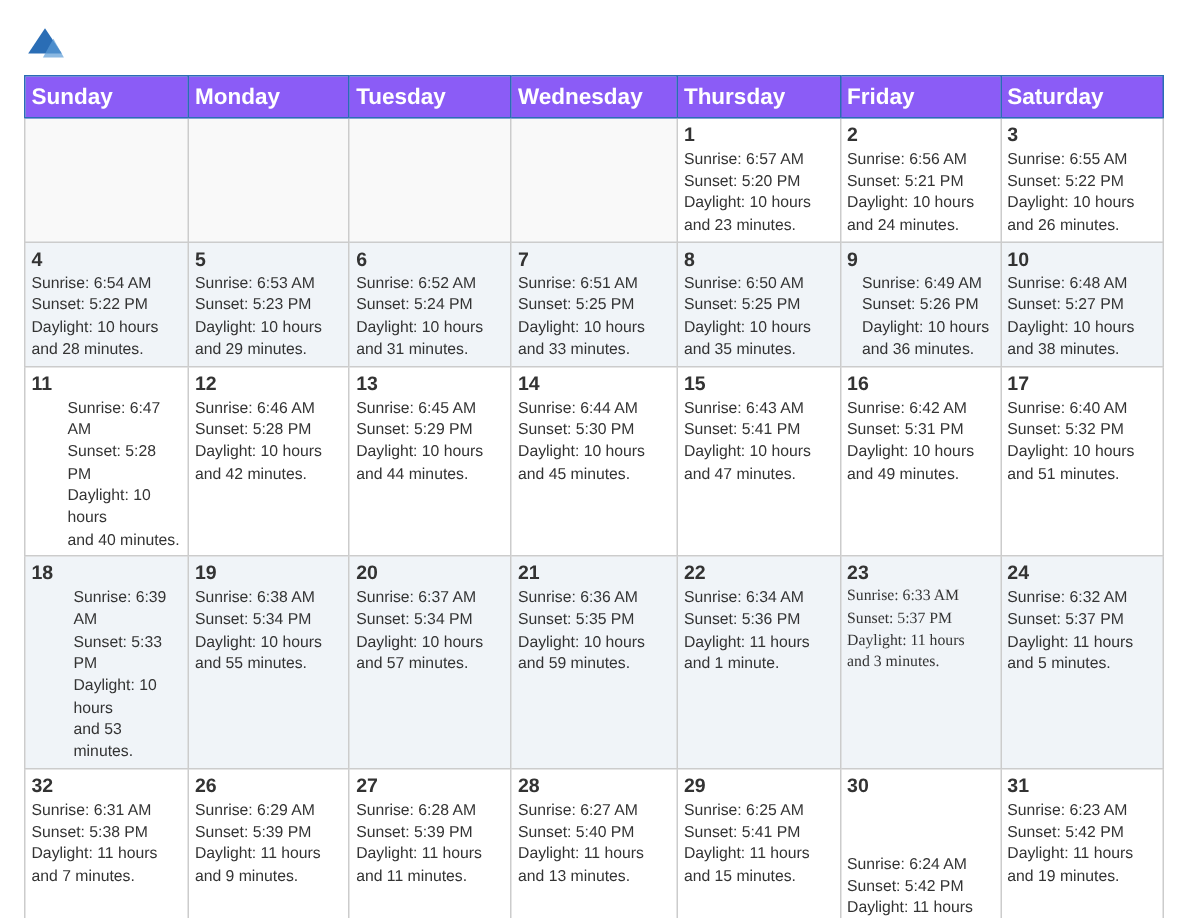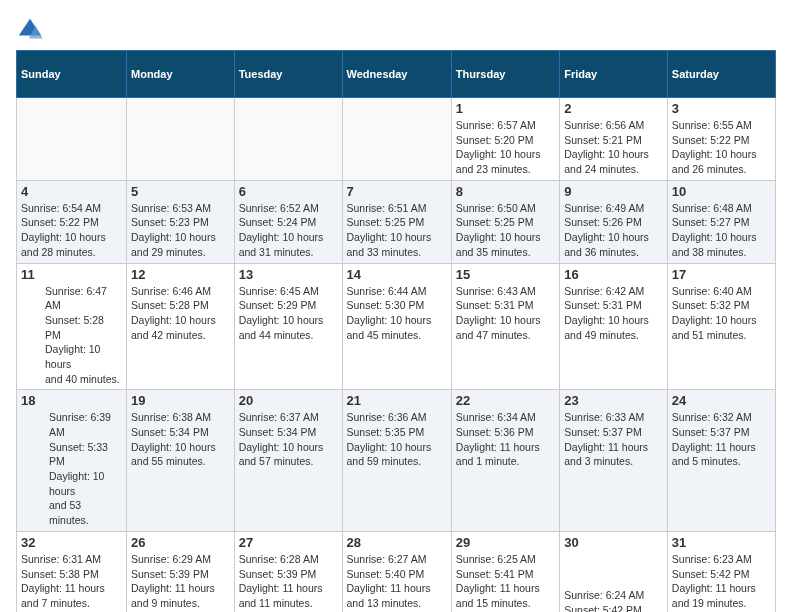--- a/index.html
+++ b/index.html
@@ -58,25 +58,25 @@
       font-size: 15px;
       color: #333;
       font-weight: bold;
     }
     .calendar {
       width: 100%;
       border-collapse: collapse;
       font-size: 11px;
     }
     .calendar th {
-      background: #0c4a6e;
+      background: #8b5cf6;
       color: #fff;
-      padding: 17px 4px;
+      padding: 5px 4px;
       text-align: left;
-      font-size: 11px;
+      font-size: 15px;
       font-weight: bold;
       border: 1px solid #2a6db5;
     }
     .calendar td {
       border: 1px solid #ccc;
       vertical-align: top;
       padding: 3px 4px;
       width: 113px;
       min-height: 70px;
       background: #fff;
@@ -192,21 +192,21 @@
           </td>
           <td>
             <span class="day-num">8</span>
             <div class="day-info" style="white-space: pre-line;">Sunrise: 6:50 AM
 Sunset: 5:25 PM
 Daylight: 10 hours
 and 35 minutes.</div>
           </td>
           <td>
             <span class="day-num">9</span>
-            <div class="day-info" style="white-space: pre-line;">Sunrise: 6:49 AM
+            <div class="day-info" style="white-space: pre-line; margin-left: 10px;">Sunrise: 6:49 AM
 Sunset: 5:26 PM
 Daylight: 10 hours
 and 36 minutes.</div>
           </td>
           <td>
             <span class="day-num">10</span>
             <div class="day-info" style="white-space: pre-line;">Sunrise: 6:48 AM
 Sunset: 5:27 PM
 Daylight: 10 hours
 and 38 minutes.</div>
@@ -237,21 +237,21 @@
           <td>
             <span class="day-num">14</span>
             <div class="day-info" style="white-space: pre-line;">Sunrise: 6:44 AM
 Sunset: 5:30 PM
 Daylight: 10 hours
 and 45 minutes.</div>
           </td>
           <td>
             <span class="day-num">15</span>
             <div class="day-info" style="white-space: pre-line;">Sunrise: 6:43 AM
-Sunset: 5:31 PM
+Sunset: 5:41 PM
 Daylight: 10 hours
 and 47 minutes.</div>
           </td>
           <td>
             <span class="day-num">16</span>
             <div class="day-info" style="white-space: pre-line;">Sunrise: 6:42 AM
 Sunset: 5:31 PM
 Daylight: 10 hours
 and 49 minutes.</div>
           </td>
@@ -294,21 +294,21 @@
           </td>
           <td>
             <span class="day-num">22</span>
             <div class="day-info" style="white-space: pre-line;">Sunrise: 6:34 AM
 Sunset: 5:36 PM
 Daylight: 11 hours
 and 1 minute.</div>
           </td>
           <td>
             <span class="day-num">23</span>
-            <div class="day-info" style="white-space: pre-line;">Sunrise: 6:33 AM
+            <div class="day-info" style="white-space: pre-line; font-family: Liberation Serif, serif;">Sunrise: 6:33 AM
 Sunset: 5:37 PM
 Daylight: 11 hours
 and 3 minutes.</div>
           </td>
           <td>
             <span class="day-num">24</span>
             <div class="day-info" style="white-space: pre-line;">Sunrise: 6:32 AM
 Sunset: 5:37 PM
 Daylight: 11 hours
 and 5 minutes.</div>

